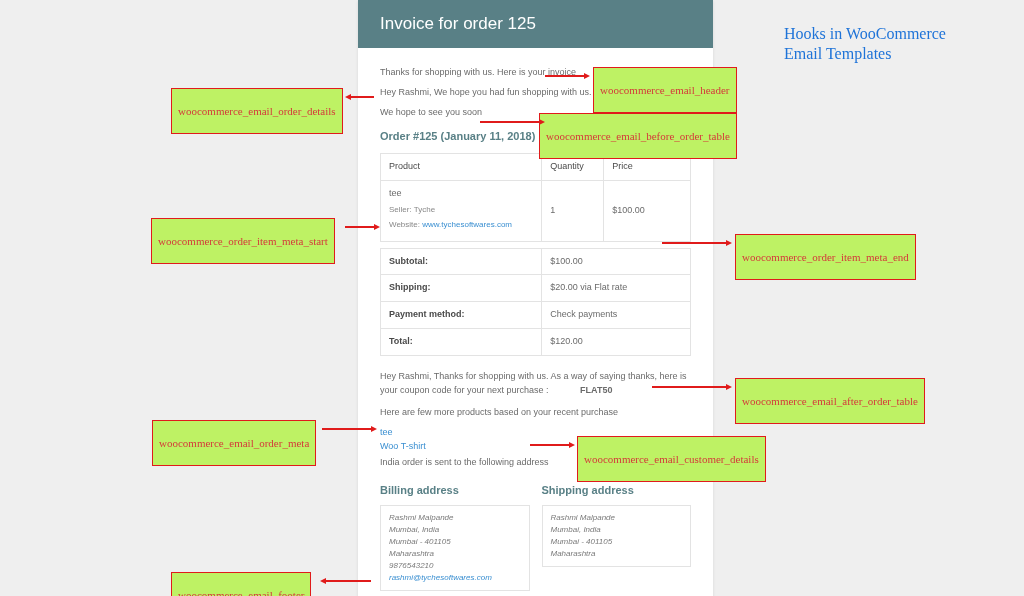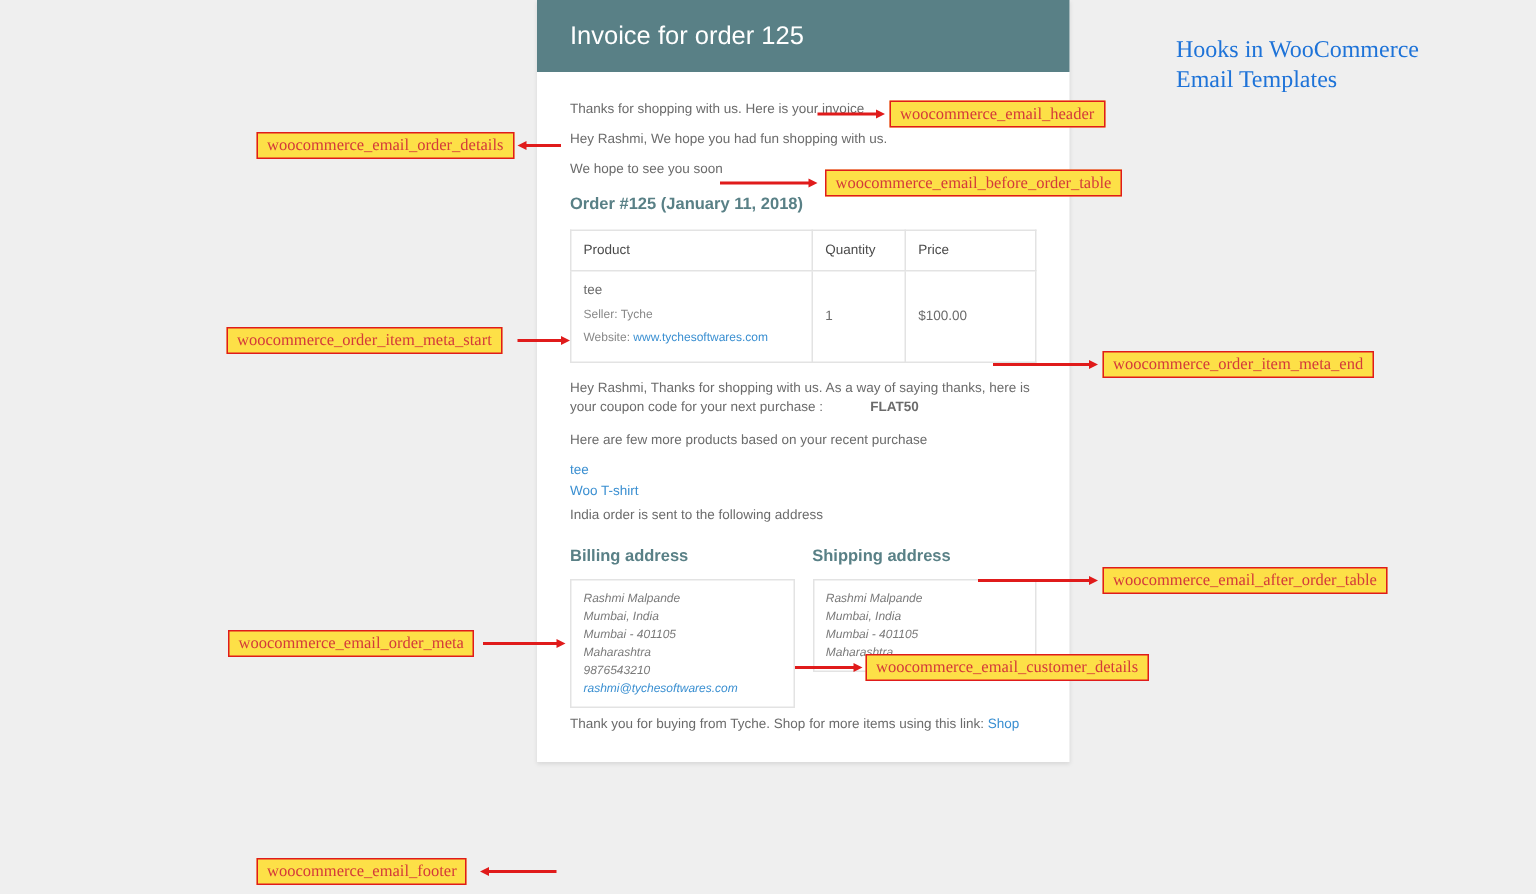--- a/index.html
+++ b/index.html
@@ -101,24 +101,24 @@
     font-size: 16px;
     color: #1e73d8;
     font-family: "Times New Roman", serif;
     line-height: 1.25;
   }
   
   .hook {
     position: absolute;
     border: 1px solid #e01b1b;
     color: #d43a3a;
-    background: #fde047;
+    background: #bef264;
     font-family: "Times New Roman", serif;
     font-size: 11px;
-    padding: 2px 6px;
+    padding: 16px 6px;
     white-space: nowrap;
   }
   
   .arrow {
     position: absolute;
     height: 2px;
     background: #e01b1b;
   }
   .arrow::after {
     content: "";
@@ -166,20 +166,40 @@
             <span class="item-meta">
               <span>Website: </span><span class="link">www.tychesoftwares.com</span>
             </span>
           </td>
           <td>1</td>
           <td>$100.00</td>
         </tr>
       </tbody>
     </table>
 
+    <table class="totals">
+      <tbody>
+          <tr>
+            <th>Subtotal:</th>
+            <td>$100.00</td>
+          </tr>
+      <tr>
+            <th>Shipping:</th>
+            <td>$20.00 via Flat rate</td>
+          </tr>
+      <tr>
+            <th>Payment method:</th>
+            <td>Check payments</td>
+          </tr>
+      <tr>
+            <th>Total:</th>
+            <td>$120.00</td>
+          </tr>
+    </tbody>
+      </table>
 
     <p style="margin-top:10px;">
       <span>Hey Rashmi, Thanks for shopping with us. As a way of saying thanks, here is your coupon code for your next purchase : </span><span class="coupon-code">FLAT50</span>
     </p>
 
     <p style="margin-top:8px;">Here are few more products based on your recent purchase</p>
     <div><span class="link">tee</span></div>
     <div><span class="link">Woo T-shirt</span></div>
     <p style="margin-top:2px;">India order is sent to the following address</p>
 
@@ -211,21 +231,21 @@
     </p>
   </div>
 </div>
 
 <div class="hook" style="left:593px; top:67px;">woocommerce_email_header</div>
 <div class="arrow right" style="left:545px; top:75px; width:40px;"></div>
 
 <div class="hook" style="left:171px; top:88px;">woocommerce_email_order_details</div>
 <div class="arrow left" style="left:350px; top:96px; width:24px;"></div>
 
-<div class="hook" style="left:550px; top:113px;text-align:right;">woocommerce_email_before_order_table</div>
+<div class="hook" style="left:539px; top:113px;text-align:right;">woocommerce_email_before_order_table</div>
 <div class="arrow right" style="left:480px; top:121px; width:60px;"></div>
 
 <div class="hook" style="left:151px; top:218px;">woocommerce_order_item_meta_start</div>
 <div class="arrow right" style="left:345px; top:226px; width:30px;"></div>
 
 <div class="hook" style="left:735px; top:234px;">woocommerce_order_item_meta_end</div>
 <div class="arrow right" style="left:662px; top:242px; width:65px;"></div>
 
 <div class="hook" style="left:735px; top:378px;">woocommerce_email_after_order_table</div>
 <div class="arrow right" style="left:652px; top:386px; width:75px;"></div>

